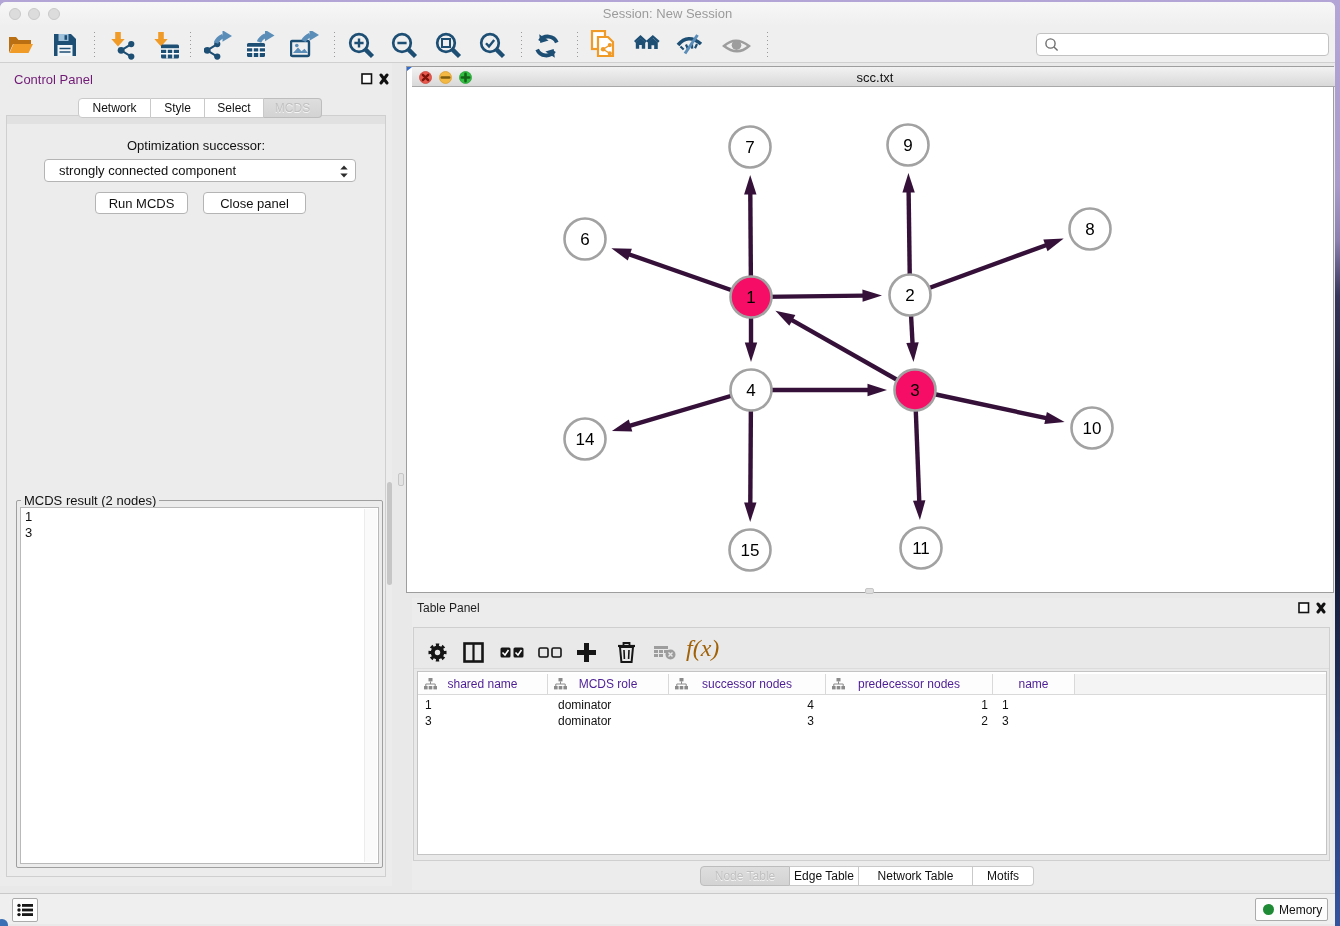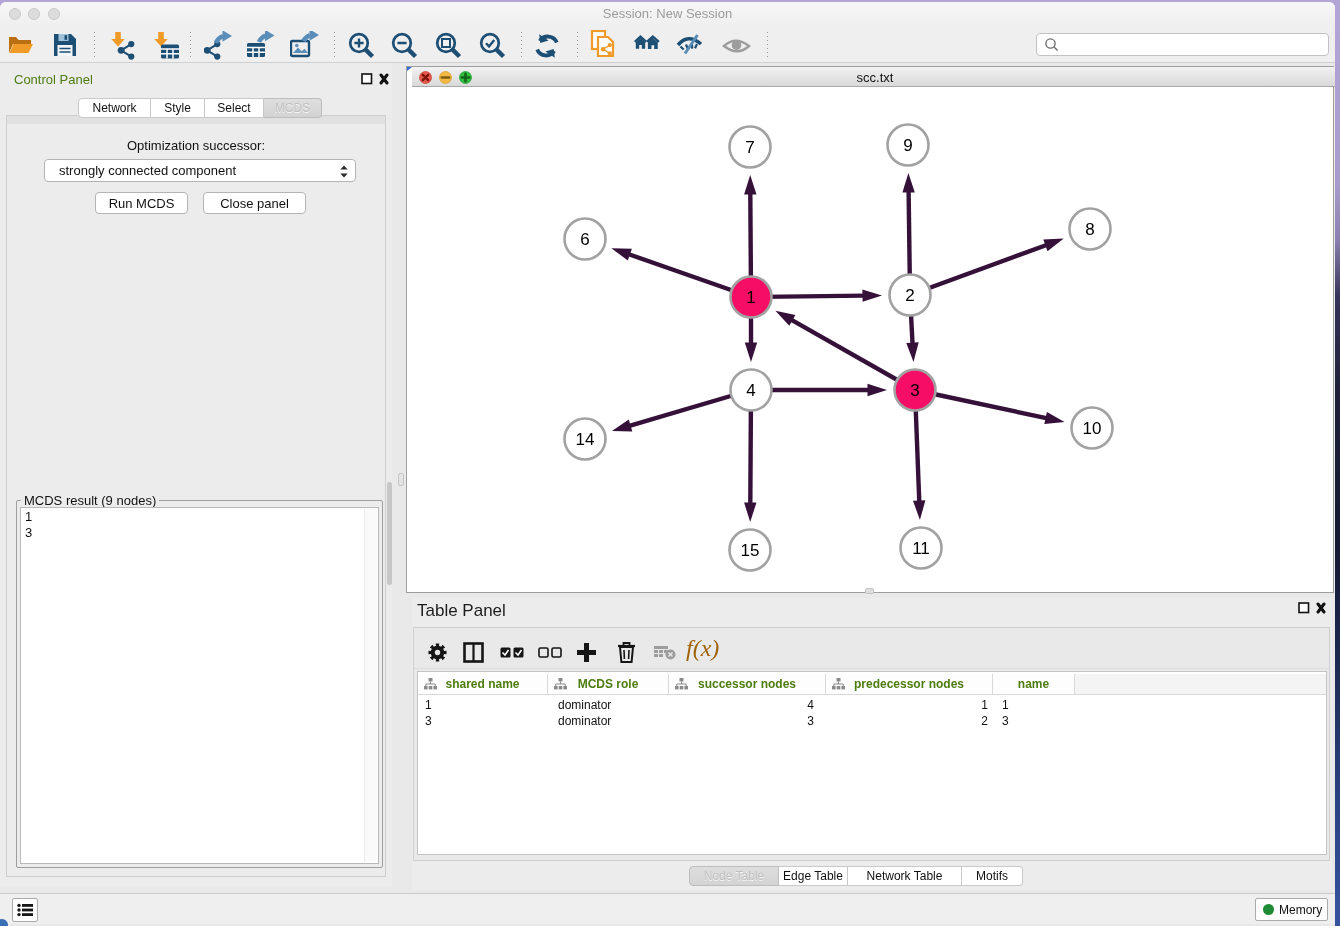--- a/index.html
+++ b/index.html
@@ -22,21 +22,21 @@
   .tsep { position:absolute; top:6px; height:26px; width:1px;
           background-image:repeating-linear-gradient(#9a9a9a 0 1px, transparent 1px 4px); }
   #search { position:absolute; left:1036px; top:7px; width:293px; height:23px;
             background:#fff; border:1px solid #c2c2c2; border-radius:4px; }
   
   #statusbar { position:absolute; left:0; top:891px; width:100%; height:31px;
                background:#efefef; border-top:1px solid #c9c9c9; }
   .sbtn { position:absolute; background:#fdfdfd; border:1px solid #ababab; border-radius:2px; }
   
   #cpanel { position:absolute; left:0px; top:61px; width:392px; height:823px; background:#ececec; }
-  #cpanel-title { position:absolute; left:14px; top:9px; font-size:13px; color:#4d7c0f; }
+  #cpanel-title { position:absolute; left:14px; top:9px; font-size:13px; color:#701a75; }
   .phicons { position:absolute; top:9px; }
   .tabrow { position:absolute; display:flex; }
   .tab { height:20px; font-size:12px; color:#111; background:#fff; border:1px solid #c9c9c9;
          border-left:none; display:flex; align-items:center; justify-content:center; }
   .tab.first { border-left:1px solid #c9c9c9; border-radius:4px 0 0 4px; }
   .tab.last { border-radius:0 4px 4px 0; }
   .tab.sel { background:linear-gradient(#dedede,#d3d3d3); color:#c0c0c0;
              text-shadow:0 1px 0 #f5f5f5; border-color:#bdbdbd; }
   #cp-inner { position:absolute; left:6px; top:52px; width:380px; height:762px;
               background:#ececec; border:1px solid #cfcfcf; }
@@ -49,22 +49,22 @@
   #nettitle { position:absolute; left:5px; top:0; width:100%; height:20px;
               background:linear-gradient(#f2f2f2,#d9d9d9); border-bottom:1px solid #a8a8a8; }
   
   #tpanel { position:absolute; left:412px; top:596px; width:920px; height:292px; background:#ececec; }
   #tp-box { position:absolute; left:1px; top:29px; width:917px; height:234px;
             background:#e9e9e9; border:1px solid #cfcfcf; }
   #tp-toolbar { position:absolute; left:0px; top:0px; width:915px; height:41px; border-bottom:1px solid #dcdcdc; }
   #tbl { position:absolute; left:3px; top:43px; width:910px; height:184px;
          background:#fff; border:1px solid #c4c4c4; }
   .hcell { position:absolute; top:2px; height:20px; background:#fdfdfd;
-           border-right:1px solid #d9d9d9; font-size:12px; color:#4d7c0f;
-           display:flex; align-items:center; justify-content:center;font-weight:bold; }
+           border-right:1px solid #d9d9d9; font-size:12px; color:#4c1d95;
+           display:flex; align-items:center; justify-content:center; }
   .trow { position:absolute; font-size:12px; color:#111; }
 </style>
 </head>
 <body>
 <div id="win">
 
   <div id="titlebar">
     <div class="tl" style="left:9px"></div>
     <div class="tl" style="left:28px"></div>
     <div class="tl" style="left:48px"></div>
@@ -225,21 +225,21 @@
       <div style="position:absolute;left:14px;top:3px;font-size:13px;color:#111">strongly connected component</div>
       <svg style="position:absolute;right:6px;top:4px" width="10" height="15" viewBox="0 0 10 15">
         <path d="M1.3 5.6 L5 1.4 L8.7 5.6 z" fill="#2b2b2b"></path>
         <path d="M1.3 9.4 L5 13.6 L8.7 9.4 z" fill="#2b2b2b"></path>
       </svg>
     </div>
     <div class="btn" style="left:95px;top:129px;width:93px;height:22px;line-height:21px">Run MCDS</div>
     <div class="btn" style="left:203px;top:129px;width:103px;height:22px;line-height:21px">Close panel</div>
 
     <div style="position:absolute;left:16px;top:437px;width:367px;height:368px;border:1px solid #9f9f9f;border-radius:2px"></div>
-    <div style="position:absolute;left:21px;top:430px;background:#ececec;padding:0 3px;font-size:13px;color:#111">MCDS result (9 nodes)</div>
+    <div style="position:absolute;left:21px;top:430px;background:#ececec;padding:0 3px;font-size:13px;color:#111">MCDS result (2 nodes)</div>
     <div style="position:absolute;left:20px;top:444px;width:359px;height:357px;background:#fff;border:1px solid #b9b9b9">
       <div style="position:absolute;left:4px;top:1px;font-size:13px;color:#111;line-height:16px">1<br>3</div>
       <div style="position:absolute;right:1px;top:1px;width:13px;height:353px;background:#fafafa;border-left:1px solid #ececec"></div>
     </div>
 
     <div style="position:absolute;left:387px;top:419px;width:5px;height:103px;background:#c6c6c6;border-radius:3px"></div>
   </div>
 
   <div class="abs" style="left:398px;top:471px;width:6px;height:13px;background:#e3e3e3;border:1px solid #c6c6c6;border-radius:2px"></div>
   <div class="abs" style="left:865px;top:586px;width:9px;height:6px;background:#dedede;border:1px solid #c6c6c6;border-radius:2px;z-index:5"></div>
@@ -305,21 +305,21 @@
       <circle cx="514" cy="460" r="20.5" fill="#ffffff" stroke="#a2a2a2" stroke-width="2.6"></circle>
       <text x="514" y="466" font-size="17" fill="#000" text-anchor="middle">11</text>
       <circle cx="178" cy="351" r="20.5" fill="#ffffff" stroke="#a2a2a2" stroke-width="2.6"></circle>
       <text x="178" y="357" font-size="17" fill="#000" text-anchor="middle">14</text>
       <circle cx="343" cy="462" r="20.5" fill="#ffffff" stroke="#a2a2a2" stroke-width="2.6"></circle>
       <text x="343" y="468" font-size="17" fill="#000" text-anchor="middle">15</text>
     </svg>
   </div>
 
   <div id="tpanel">
-    <div style="position:absolute;left:5px;top:3px;font-size:17px;color:#1d1d1d">Table Panel</div>
+    <div style="position:absolute;left:5px;top:3px;font-size:12px;color:#1d1d1d">Table Panel</div>
     <svg class="phicons" style="left:886px;top:4px" width="29" height="12" viewBox="0 0 29 12">
       <rect x="1" y="1" width="9.5" height="9.5" fill="#fff" stroke="#111" stroke-width="1.6"></rect>
       <path d="M20 2 L26 10 M26 2 L20 10" stroke="#111" stroke-width="3" stroke-linecap="round"></path>
     </svg>
     <div id="tp-box">
       <div id="tp-toolbar">
         <svg style="position:absolute;left:14px;top:15px" width="19" height="19" viewBox="0 0 19 19">
             <path d="M18.51 7.63 L18.51 11.37 L16.16 10.89 L15.19 13.23 L17.19 14.55 L14.55 17.19 L13.23 15.19 L10.89 16.16 L11.37 18.51 L7.63 18.51 L8.11 16.16 L5.77 15.19 L4.45 17.19 L1.81 14.55 L3.81 13.23 L2.84 10.89 L0.49 11.37 L0.49 7.63 L2.84 8.11 L3.81 5.77 L1.81 4.45 L4.45 1.81 L5.77 3.81 L8.11 2.84 L7.63 0.49 L11.37 0.49 L10.89 2.84 L13.23 3.81 L14.55 1.81 L17.19 4.45 L15.19 5.77 L16.16 8.11 Z" fill="#161616" fill-rule="evenodd"></path>
             <circle cx="9.5" cy="9.5" r="2.7" fill="#e9e9e9"></circle>
           </svg>
@@ -419,21 +419,21 @@
         <div class="trow" style="left:0;top:42px;width:100%">
           <span style="position:absolute;left:7px">3</span>
           <span style="position:absolute;left:140px">dominator</span>
           <span style="position:absolute;left:251px;width:145px;text-align:right">3</span>
           <span style="position:absolute;left:413px;width:157px;text-align:right">2</span>
           <span style="position:absolute;left:584px">3</span>
         </div>
       </div>
     </div>
 
-    <div class="tabrow" style="left:277px;top:268px">
+    <div class="tabrow" style="left:288px;top:268px">
       <div class="tab first sel" style="width:90px">Node Table</div>
       <div class="tab" style="width:69px">Edge Table</div>
       <div class="tab" style="width:114px">Network Table</div>
       <div class="tab last" style="width:61px">Motifs</div>
     </div>
   </div>
 
   <div id="statusbar">
     <div class="sbtn" style="left:12px;top:4px;width:26px;height:24px">
       <svg style="position:absolute;left:4px;top:4px" width="16" height="14" viewBox="0 0 16 14">

